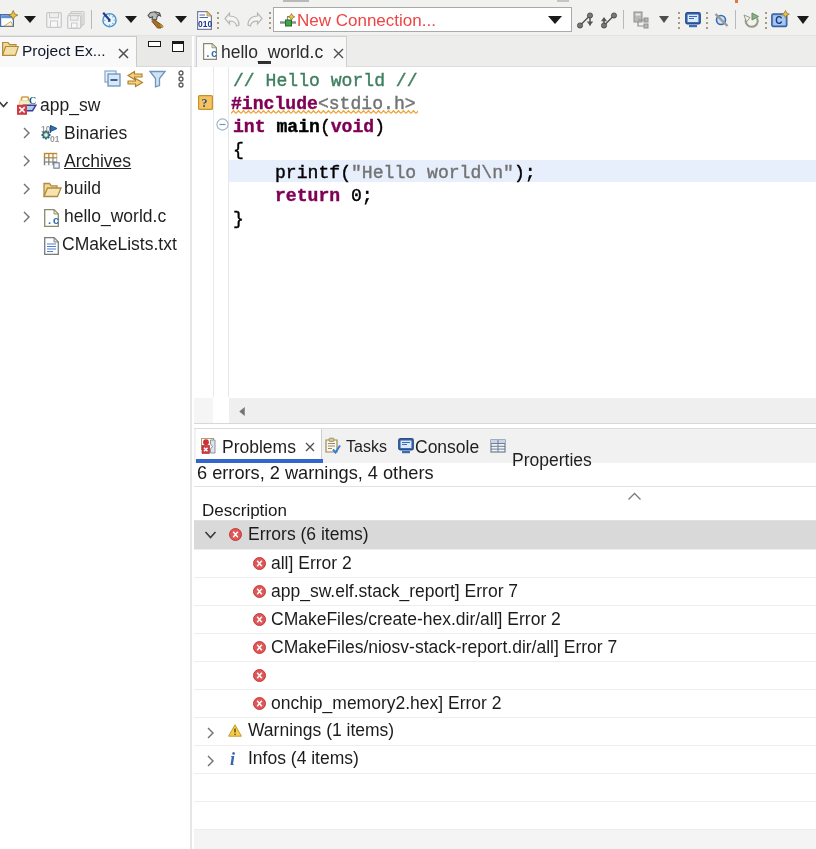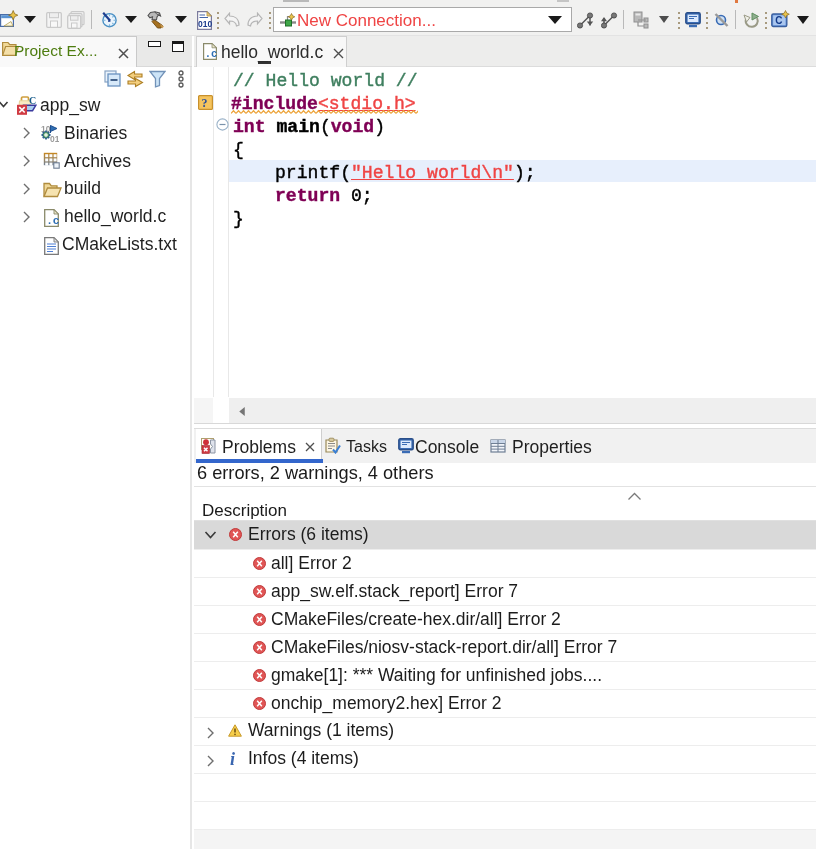--- a/index.html
+++ b/index.html
@@ -8,21 +8,21 @@
 #root{position:relative;width:816px;height:849px;background:#fff;}
 .i{position:absolute;}
 .ui{font-size:15px;color:#1f1f1f;white-space:nowrap;}
 .tri{width:0;height:0;border-left:6px solid transparent;border-right:6px solid transparent;border-top:7px solid #1a1a1a;}
 .vsep{width:1px;background:#b9b9b9;}
 .dots{width:2px;background-image:repeating-linear-gradient(to bottom,#a89a7e 0,#a89a7e 2px,transparent 2px,transparent 5px);}
 .chev{fill:none;stroke:#6e6e6e;stroke-width:1.4px;}
 .chevd{fill:none;stroke:#3a3a3a;stroke-width:1.6px;}
 .mono{font-family:"Liberation Mono",monospace;font-size:18.1px;line-height:23px;white-space:pre;color:#000;-webkit-text-stroke:0.4px;}
 .kw{color:#7f0055;font-weight:bold;}
-.str{color:#ef4444;text-decoration:underline;}
+.str{color:#737373;}
 .cmt{color:#3f7f5f;}
 .rowtxt{font-size:17.5px;color:#1c1c1c;white-space:nowrap;}
 </style>
 </head>
 <body>
 <div id="root">
 
 <div class="i" id="toolbar" style="left:0;top:0;width:816px;height:36px;background:#f1f1f0;border-bottom:1px solid #e3e3e3;"></div>
 
 <div class="i" style="left:283px;top:0;width:26px;height:2px;background:#b9b9b9;"></div>
@@ -140,21 +140,21 @@
 
 <div class="i" id="leftpanel" style="left:0;top:36px;width:192px;height:813px;background:#fff;border-right:2px solid #e6e6e6;"></div>
 
 <div class="i" style="left:0;top:36px;width:192px;height:31px;background:#e9e9e8;border-bottom:1px solid #d9d9d9;"></div>
 <div class="i" style="left:0;top:36px;width:137px;height:31px;background:#f9f9f9;border-right:1px solid #c9c9c9;border-top:1px solid #c9c9c9;"></div>
 
 <svg class="i" style="left:2px;top:41px" width="17" height="15" viewBox="0 0 17 15">
  <path d="M0.6 14.4 L0.6 1.5 L6 1.5 L7.8 3.6 L14 3.6 L14 5.5" fill="#f0d898" stroke="#b08c3e" stroke-width="1.2"></path>
  <path d="M0.6 14.4 L3.6 5.5 L16.4 5.5 L13.4 14.4 Z" fill="#f4dfa8" stroke="#b08c3e" stroke-width="1.2"></path>
 </svg>
-<div class="i ui" style="left:14px;top:42px;font-size:15.5px;color:#4d7c0f;">Project Ex...</div>
+<div class="i ui" style="left:22px;top:42px;font-size:15.5px;color:#0f172a;">Project Ex...</div>
 <svg class="i" style="left:117px;top:47px" width="13" height="13" viewBox="0 0 13 13">
  <path d="M2 2 L11 11 M11 2 L2 11" stroke="#4f4f4f" stroke-width="1.5"></path>
 </svg>
 <div class="i" style="left:148px;top:41px;width:13px;height:6px;border:1.8px solid #1a1a1a;background:#fff;"></div>
 <div class="i" style="left:172px;top:41px;width:12px;height:11px;border:1.8px solid #1a1a1a;border-top-width:3.5px;background:#fff;"></div>
 
 <svg class="i" style="left:104px;top:70px" width="17" height="17" viewBox="0 0 17 17">
  <rect x="1" y="1" width="11" height="11" fill="#eaf3fc" stroke="#88a4c4" stroke-width="1.2"></rect>
  <rect x="4" y="4" width="12" height="12" fill="#d7e9f9" stroke="#6a93c0" stroke-width="1.3"></rect>
  <path d="M6.5 10 L13.5 10" stroke="#1f3f6f" stroke-width="1.6"></path>
@@ -217,21 +217,21 @@
         <rect x="6.4" y="2.2" width="3" height="3"></rect>
         <rect x="10.6" y="2.2" width="3" height="3"></rect>
   <rect x="2.2" y="6.4" width="3" height="3"></rect>
         <rect x="6.4" y="6.4" width="3" height="3"></rect>
         <rect x="10.6" y="6.4" width="3" height="3"></rect>
   <rect x="2.2" y="10.6" width="3" height="3"></rect>
         <rect x="6.4" y="10.6" width="3" height="3"></rect>
  </g>
  <rect x="10.8" y="10.8" width="5.4" height="5.4" fill="#eef4fa" stroke="#6f7f94" stroke-width="1.1"></rect>
 </svg>
-<div class="i ui" style="left:64px;top:151px;font-size:17.5px;">Archives</div>
+<div class="i ui" style="left:64px;top:151px;font-size:17.5px;text-decoration:underline;">Archives</div>
 
 <svg class="i" style="left:22px;top:182px" width="9" height="14" viewBox="0 0 9 14">
       <polyline points="2,2 7,7 2,12" class="chev"></polyline>
     </svg>
 <svg class="i" style="left:43px;top:182px" width="19" height="16" viewBox="0 0 19 16">
  <path d="M1 14.5 L1 1.5 L6.5 1.5 L8.3 3.8 L14 3.8 L14 6" fill="#f0d898" stroke="#b08c3e" stroke-width="1.3"></path>
  <path d="M1 14.5 L4.5 6 L18 6 L14.5 14.5 Z" fill="#f6e3b0" stroke="#b08c3e" stroke-width="1.3"></path>
 </svg>
 <div class="i ui" style="left:64px;top:178px;font-size:17.5px;">build</div>
 
@@ -335,21 +335,21 @@
  <rect x="2.6" y="2.6" width="10.8" height="7.4" fill="#ddeafd"></rect>
  <path d="M4 4.5 L12 4.5 M4 6.5 L9 6.5" stroke="#3a6cb5" stroke-width="1.2"></path>
  <rect x="4" y="13" width="8" height="2.2" fill="#3a6cb5"></rect>
 </svg>
 <div class="i ui" style="left:415px;top:437px;font-size:17.5px;text-align:right;">Console</div>
 <svg class="i" style="left:490px;top:438px" width="16" height="16" viewBox="0 0 16 16">
  <rect x="1" y="2" width="14" height="12" fill="#f2f5fa" stroke="#6f7f94" stroke-width="1.2"></rect>
  <rect x="1" y="2" width="14" height="3.5" fill="#c9d6e8"></rect>
  <path d="M1 5.5 L15 5.5 M1 8.3 L15 8.3 M1 11.1 L15 11.1 M8 2 L8 14" stroke="#6f7f94" stroke-width="1"></path>
 </svg>
-<div class="i ui" style="left:512px;top:437px;font-size:17.5px;">Properties</div>
+<div class="i ui" style="left:512px;top:450px;font-size:17.5px;">Properties</div>
 
 <div class="i" style="left:197px;top:463px;font-size:18.2px;color:#1a1a1a;white-space:nowrap;">6 errors, 2 warnings, 4 others</div>
 <div class="i" style="left:194px;top:486px;width:622px;height:1px;background:#e2e2e2;"></div>
 
 <div class="i" style="left:202px;top:501px;font-size:17px;color:#1a1a1a;white-space:nowrap;">Description</div>
 <svg class="i" style="left:627px;top:492px" width="15" height="9" viewBox="0 0 15 9">
  <polyline points="1.5,7.5 7.5,1.5 13.5,7.5" fill="none" stroke="#7a7a7a" stroke-width="1.3"></polyline>
 </svg>
 <div class="i" style="left:194px;top:520px;width:622px;height:1px;background:#e0e0e0;"></div>
 
@@ -390,21 +390,20 @@
  <circle cx="6.5" cy="6.5" r="6" fill="none" stroke="#c03a3a" stroke-width="1"></circle>
  <path d="M4.2 3.8 L8.8 9.2 M8.8 3.8 L4.2 9.2" stroke="#fff" stroke-width="1.5"></path>
 </svg>
 <div class="i rowtxt" style="left:271px;top:637px;">CMakeFiles/niosv-stack-report.dir/all] Error 7</div>
 <div class="i" style="left:194px;top:661px;width:622px;height:1px;background:#ededed;"></div>
 <svg class="i" style="left:253px;top:669px" width="13" height="13" viewBox="0 0 13 13">
  <circle cx="6.5" cy="6.5" r="6" fill="#e05555"></circle>
  <circle cx="6.5" cy="6.5" r="6" fill="none" stroke="#c03a3a" stroke-width="1"></circle>
  <path d="M4.2 3.8 L8.8 9.2 M8.8 3.8 L4.2 9.2" stroke="#fff" stroke-width="1.5"></path>
 </svg>
-<div class="i rowtxt" style="left:271px;top:665px;">gmake[1]: *** Waiting for unfinished jobs....</div>
 <div class="i" style="left:194px;top:689px;width:622px;height:1px;background:#ededed;"></div>
 <svg class="i" style="left:253px;top:697px" width="13" height="13" viewBox="0 0 13 13">
  <circle cx="6.5" cy="6.5" r="6" fill="#e05555"></circle>
  <circle cx="6.5" cy="6.5" r="6" fill="none" stroke="#c03a3a" stroke-width="1"></circle>
  <path d="M4.2 3.8 L8.8 9.2 M8.8 3.8 L4.2 9.2" stroke="#fff" stroke-width="1.5"></path>
 </svg>
 <div class="i rowtxt" style="left:271px;top:693px;">onchip_memory2.hex] Error 2</div>
 <div class="i" style="left:194px;top:717px;width:622px;height:1px;background:#ededed;"></div>
 <svg class="i" style="left:206px;top:726px" width="9" height="14" viewBox="0 0 9 14">
       <polyline points="2,2 7,7 2,12" class="chev"></polyline>

